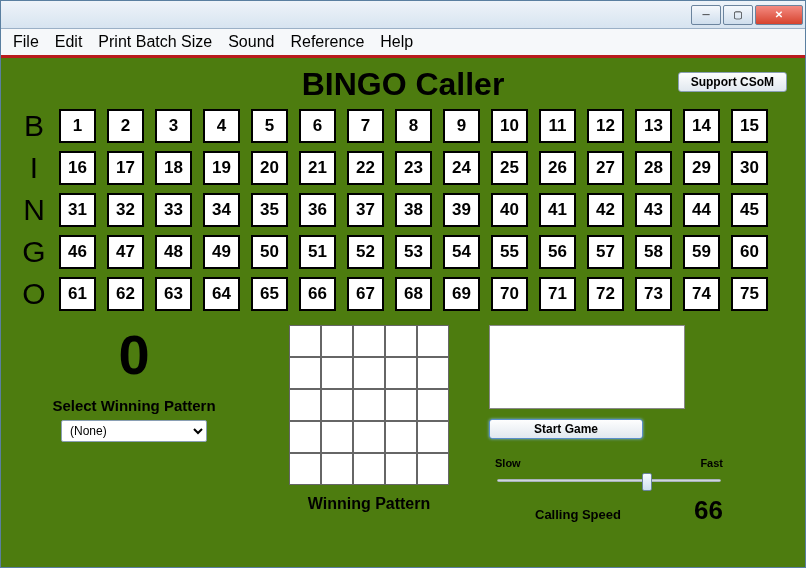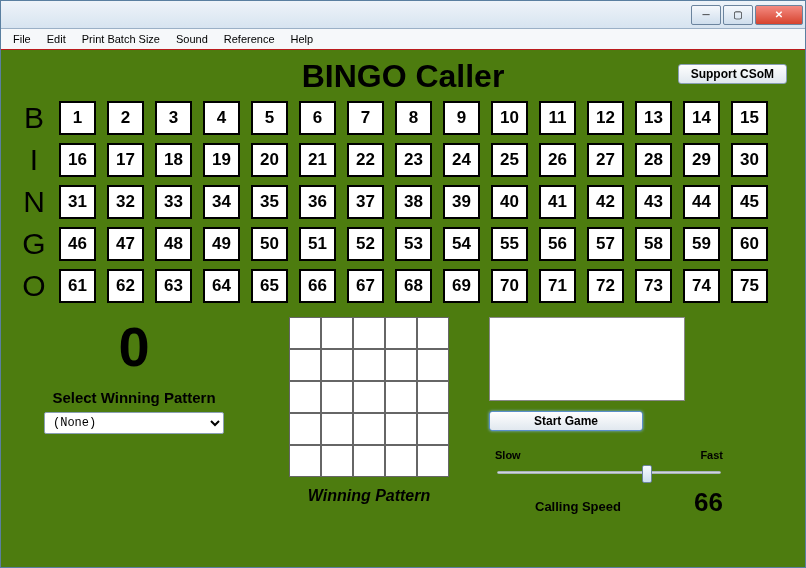--- a/index.html
+++ b/index.html
@@ -44,23 +44,23 @@
   .win-btn.close {
     width: 48px;
     background: linear-gradient(to bottom, #f48b82, #d6432e);
     color: #fff;
     font-weight: bold;
   }
   .menubar {
     display: flex;
     gap: 0;
     padding: 2px 4px;
-    border-bottom: 1px solid #b91c1c;
+    border-bottom: 3px solid #b91c1c;
     background: #f6f8fa;
-    font-size: 11px;
+    font-size: 16px;
   }
   .menubar span {
     padding: 2px 8px;
     cursor: pointer;
   }
   .content {
     flex: 1;
     background: #4d7c0f;
     padding: 8px 18px 8px 18px;
     position: relative;
@@ -139,29 +139,28 @@
     font-weight: bold;
     line-height: 1;
     margin: 2px 0 14px 0;
   }
   .pattern-label {
     font-weight: bold;
     font-size: 15px;
     margin-bottom: 6px;
   }
   .pattern-select {
-    width: 180px;
+    width: 146px;
     height: 22px;
     font-size: 12px;
     border: 1px solid #8a9fb4;
     border-radius: 2px;
     padding: 1px 4px;
     background: #fff;
     cursor: pointer;
-    font-family: Liberation Mono, monospace;
   }
   .col-mid {
     width: 200px;
     text-align: center;
   }
   .pattern-grid {
     display: inline-block;
     border: 0;
     margin: 0 auto;
   }
@@ -169,21 +168,20 @@
   .pattern-cell {
     width: 32px;
     height: 32px;
     border: 1px solid #666;
     background: #fff;
   }
   .winning-label {
     font-weight: bold;
     font-size: 16px;
     margin-top: 6px;
-    font-style: italic;
   }
   .col-right {
     flex: 1;
     display: flex;
     flex-direction: column;
     align-items: flex-start;
   }
   .display-box {
     width: 196px;
     height: 84px;

